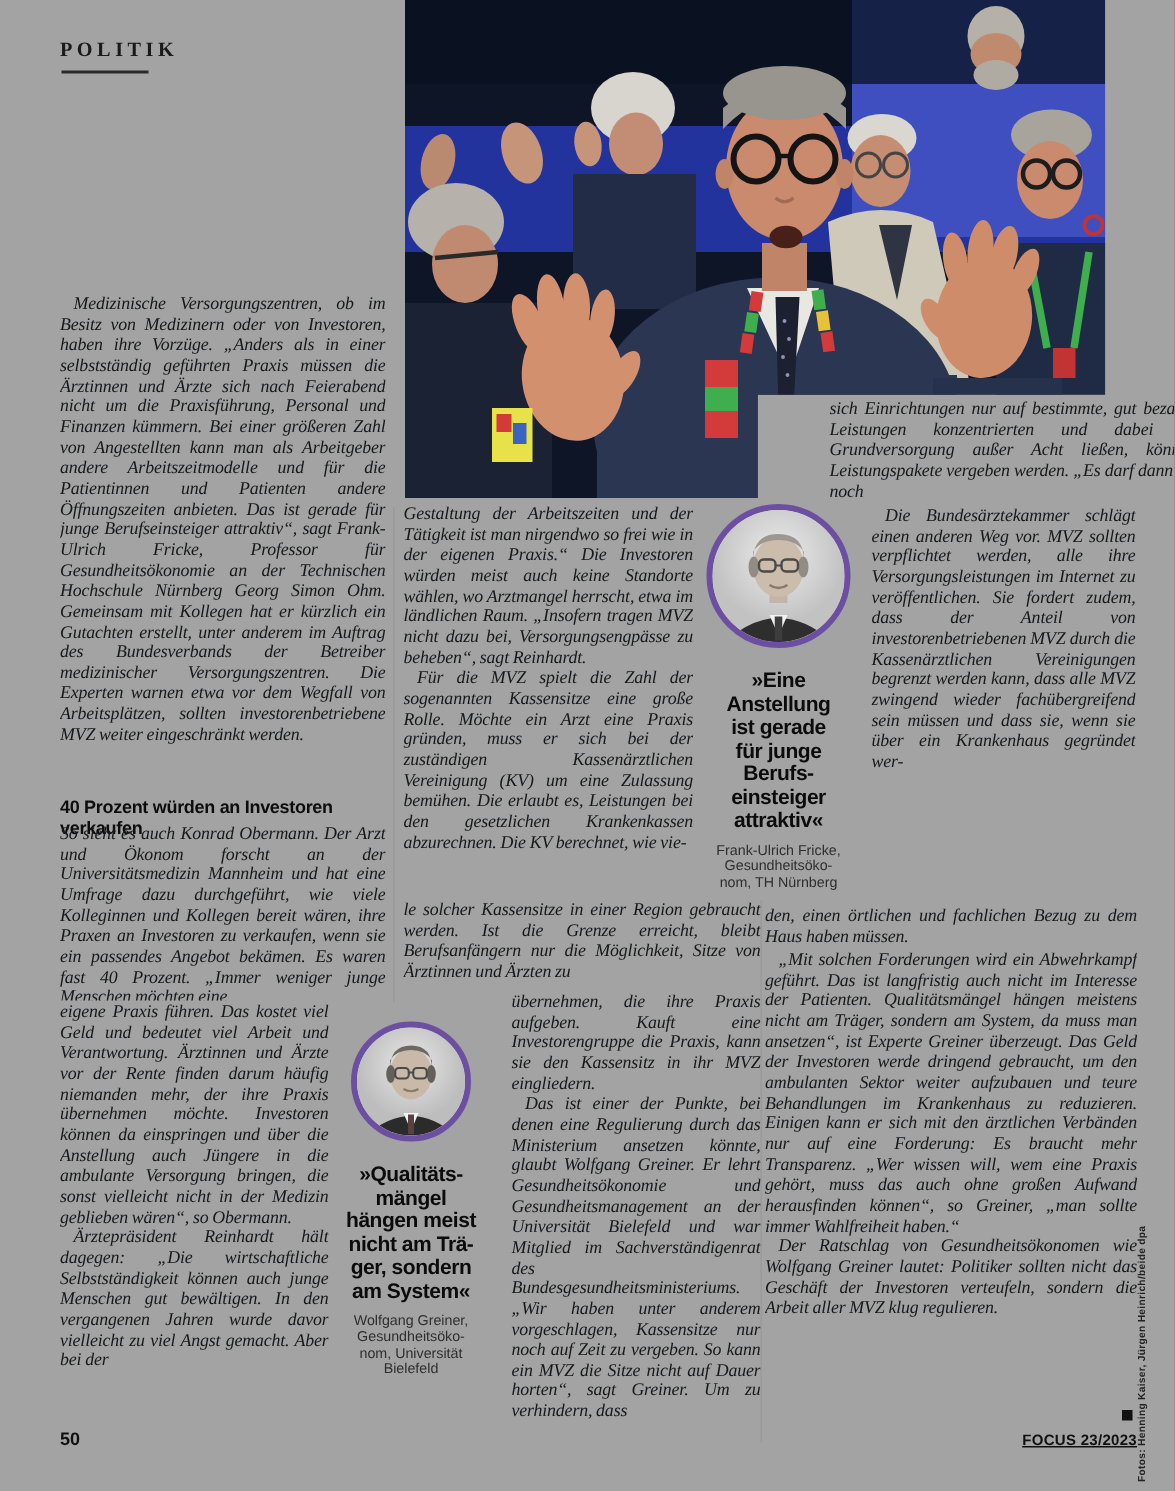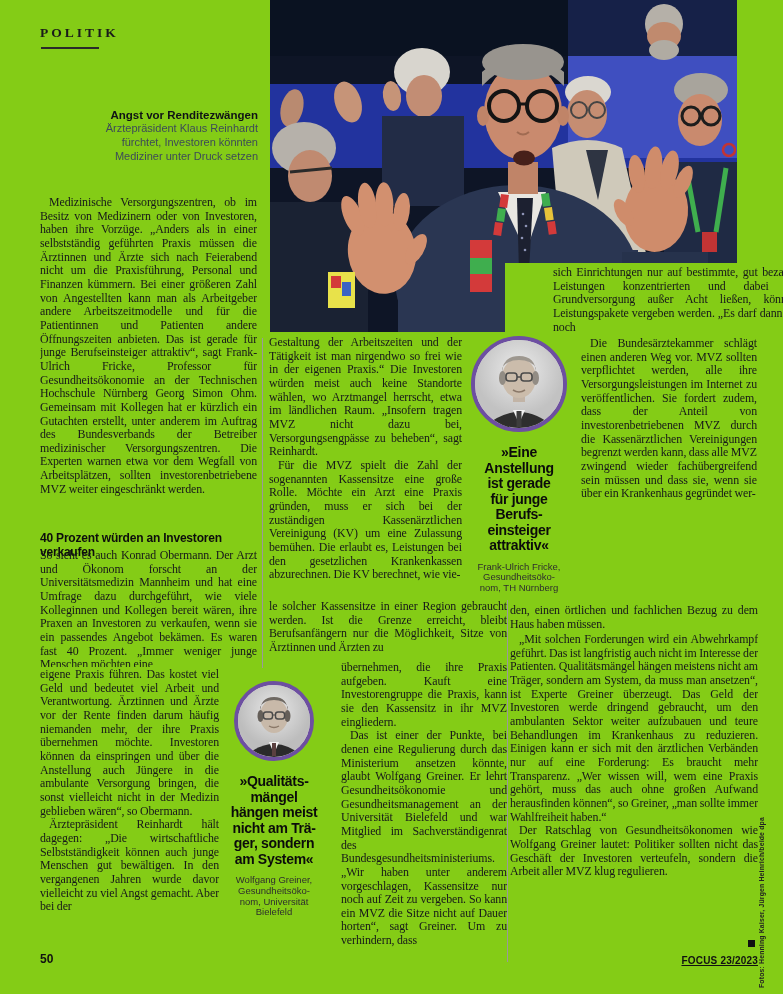--- a/index.html
+++ b/index.html
@@ -1,30 +1,30 @@
 <!DOCTYPE html>
 <html lang="de"><head>
 <meta charset="utf-8">
 <style>
   html,body{margin:0;padding:0;background:#888;}
-  .page{position:relative;width:783px;height:994px;background:#84cc16;overflow:hidden;
+  .page{position:relative;width:783px;height:994px;background:#a3a3a3;overflow:hidden;
         font-family:"Liberation Serif",serif;color:#16181a;}
   .abs{position:absolute;}
   
   .kicker{font-family:"Liberation Serif",serif;font-size:13.5px;font-weight:600;
           letter-spacing:3px;color:#1a1a1a;}
   .kicker-rule{background:#2a2a2a;height:2px;}
   
   .caption{width:220px;text-align:right;font-family:"Liberation Sans",sans-serif;}
   .caption .lead{font-size:11.5px;font-weight:bold;color:#0f1216;line-height:14px;}
   .caption .body{font-size:11px;color:#3d4b58;line-height:13.8px;white-space:pre-line;}
   
   .txt{font-size:11.9px;line-height:13.65px;text-align:justify;overflow:hidden;
        letter-spacing:-0.1px;word-spacing:-0.3px;}
-  .txt p{margin:0;padding:0;}
+  .txt p{margin:0;padding:0;font-style:italic;}
   .txt p.ind{text-indent:9px;}
   .subhead{font-family:"Liberation Sans",sans-serif;font-weight:bold;font-size:12px;
            letter-spacing:-0.2px;color:#0d0d0d;}
   .vrule{width:1px;background:#9a9a9a;}
   
   .pqblock{text-align:center;font-family:"Liberation Sans",sans-serif;}
   .pq{font-weight:bold;font-size:14px;line-height:15.5px;letter-spacing:-0.3px;
       color:#0b0b0b;white-space:pre-line;margin-top:9px;}
   .pq-attr{font-size:9.5px;line-height:10.8px;color:#2e2e2e;white-space:pre-line;margin-top:8px;}
   .portrait{border-radius:50%;overflow:hidden;display:inline-block;box-sizing:border-box;
@@ -43,26 +43,20 @@
   .endmark{background:#111;}
 </style>
 </head>
 <body>
 
 <div class="page">
 
   <div class="abs kicker" style="left:40px;top:25px;">POLITIK</div>
   <div class="abs kicker-rule" style="left:41px;top:47px;width:58px;"></div>
 
-  <div class="abs caption" style="left:38px;top:108px;">
-    <div class="lead">Angst vor Renditezwängen</div>
-    <div class="body">Ärztepräsident Klaus Reinhardt
-fürchtet, Investoren könnten
-Mediziner unter Druck setzen</div>
-  </div>
 
   <div class="abs photo" style="left:270px;top:0;width:467px;height:332px;
        clip-path:polygon(0 0,467px 0,467px 263px,235px 263px,235px 332px,0 332px);">
     <svg width="467" height="332" viewBox="0 0 467 332">
       <rect width="467" height="332" fill="#0e1526"></rect>
       <rect x="0" y="84" width="467" height="84" fill="#22339e"></rect>
       <rect x="298" y="0" width="169" height="158" fill="#3f4fc0"></rect>
       <rect x="0" y="0" width="467" height="56" fill="#0a1120" opacity="0.75"></rect>
 
       <ellipse cx="78" cy="102" rx="13" ry="21" fill="#c69478" transform="rotate(-18 78 102)"></ellipse>

